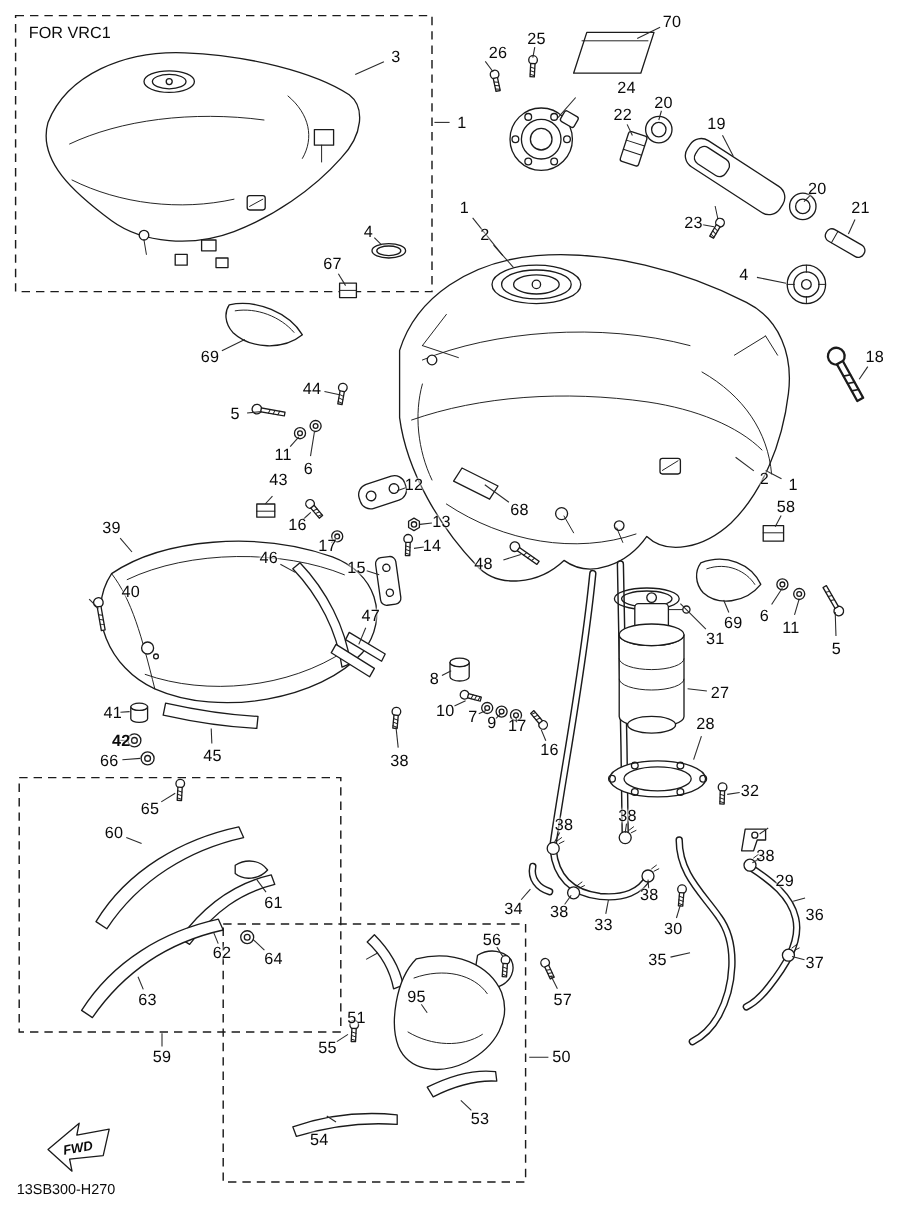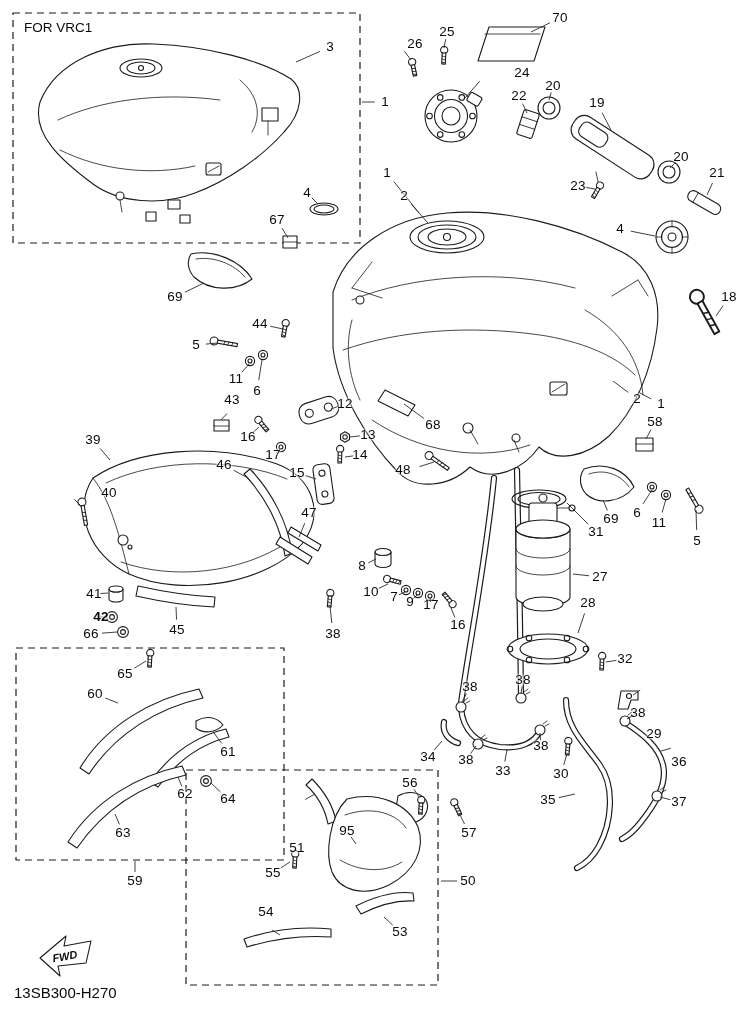--- a/index.html
+++ b/index.html
@@ -9,21 +9,21 @@
   .ln{fill:none;stroke:#1b1b1b;stroke-width:1.1;stroke-linejoin:round;stroke-linecap:round}
   .thin{fill:none;stroke:#1b1b1b;stroke-width:.8;stroke-linejoin:round;stroke-linecap:round}
   .w{fill:#ffffff;stroke:#1b1b1b;stroke-width:1.1;stroke-linejoin:round;stroke-linecap:round}
   .dash{fill:none;stroke:#1b1b1b;stroke-width:1.2;stroke-dasharray:7 5}
   .tube{fill:none;stroke:#1b1b1b;stroke-width:6.2;stroke-linecap:round}
   .tubein{fill:none;stroke:#ffffff;stroke-width:3.8;stroke-linecap:round}
   #leaders line{stroke:#2a2a2a;stroke-width:.9}
   .plabel{position:absolute;transform:translate(-50%,-50%);font-size:13.5px;line-height:1;
           letter-spacing:.2px;text-shadow:0 0 3px #fff,0 0 3px #fff,0 0 2px #fff;white-space:nowrap}
   .note{position:absolute;left:24px;top:20px;font-size:13.5px}
-  .code{position:absolute;left:14px;top:984px;font-size:15px}
+  .code{position:absolute;left:14px;top:984px;font-size:12px}
   .fwdtext{font-family:"Liberation Sans",sans-serif;font-style:italic;font-weight:bold;
            font-size:11px;fill:#0a0a0a}
 </style>
 </head>
 <body>
 
 <div class="page">
 
 <svg class="art" width="750" height="1009" viewBox="0 0 750 1009">
   <defs>
@@ -515,16 +515,16 @@
       <span class="plabel" style="left: 679px; top: 802px;">37</span>
       <span class="plabel" style="left: 123px; top: 833px;">63</span>
       <span class="plabel" style="left: 135px; top: 881px;">59</span>
       <span class="plabel" style="left: 297px; top: 804px; margin-top: 44px;">51</span>
       <span class="plabel" style="left: 410px; top: 783px;">56</span>
       <span class="plabel" style="left: 469px; top: 833px;">57</span>
       <span class="plabel" style="left: 347px; top: 831px;">95</span>
       <span class="plabel" style="left: 273px; top: 873px;">55</span>
       <span class="plabel" style="left: 468px; top: 881px;">50</span>
       <span class="plabel" style="left: 400px; top: 932px;">53</span>
-      <span class="plabel" style="left: 266px; top: 912px;">54</span>
+      <span class="plabel" style="left: 266px; top: 950px;">54</span>
     </div>
 
 </div>
 
 </body></html>

